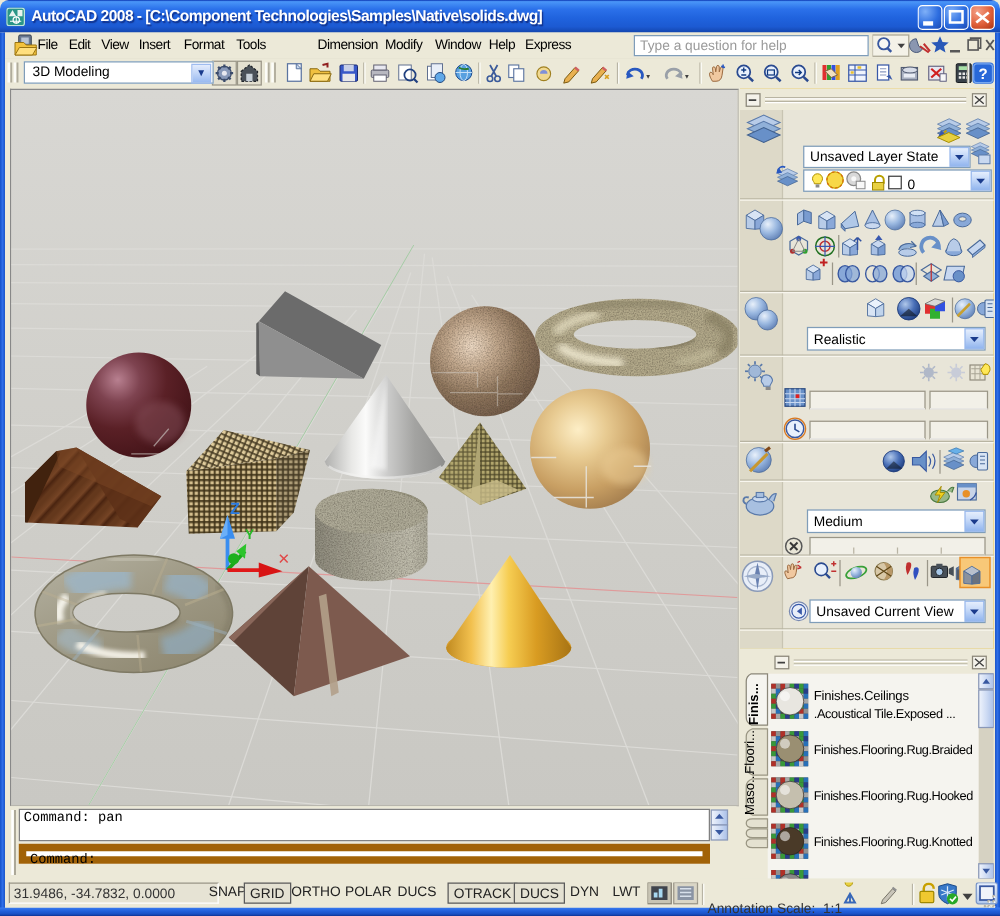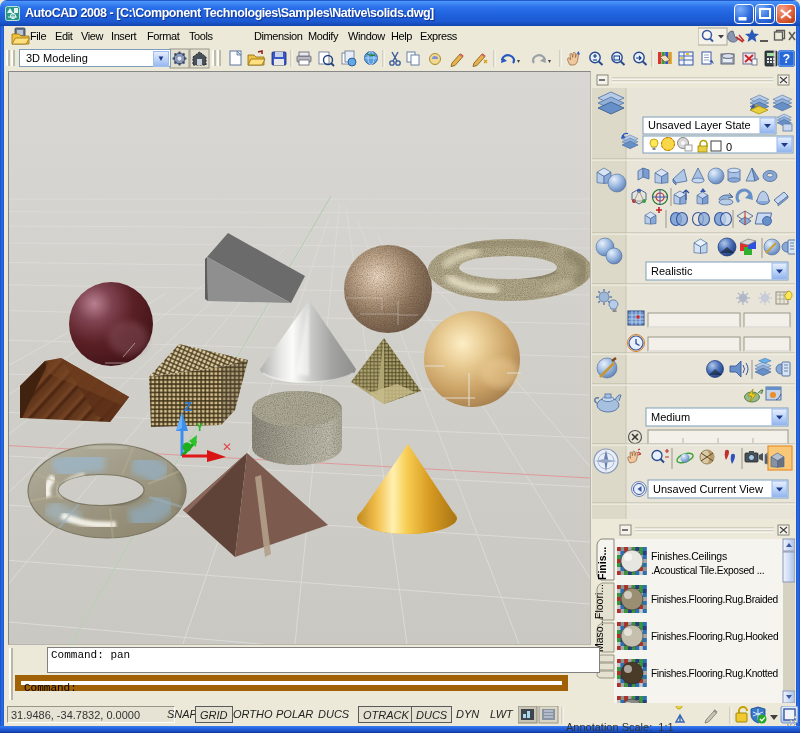--- a/index.html
+++ b/index.html
@@ -27,28 +27,28 @@
   
   #viewport{left:8px;top:71px;width:581px;height:572px;background:linear-gradient(180deg,#d7d6d2,#cac9c4);
             border-top:1px solid #888;border-left:1px solid #888;border-right:1px solid #b8b6ae;border-bottom:1px solid #b8b6ae;}
   
   #dash{left:592px;top:71px;width:203px;height:448px;background:#eab308;}
   
   #palette{left:592px;top:519px;width:203px;height:184px;background:#e8e5d8;}
   
   #cmd{left:4px;top:645px;width:585px;height:58px;background:#ECE9D8;}
   #cmdhist{left:11px;top:2px;width:553px;height:26px;background:#fff;border:1px solid #808080;
-     font-family:"Liberation Mono",monospace;font-size:11px;padding:1px 0 0 3px;box-sizing:border-box;margin-left:32px;}
+     font-family:"Liberation Mono",monospace;font-size:11px;padding:1px 0 0 3px;box-sizing:border-box;}
   #cmdline{left:11px;top:30px;width:553px;height:16px;border-right:none;background:#fff;border:6px solid #a16207;
      font-family:"Liberation Mono",monospace;font-size:11px;padding:1px 0 0 3px;box-sizing:border-box;}
   
   #status{left:4px;top:703px;width:792px;height:23px;background:#ECE9D8;font-size:11px;}
   #coords{left:3px;top:3px;width:168px;height:17px;border:1px solid;border-color:#9a9687 #fff #fff #9a9687;
       background:#e6e3d4;padding:2px 0 0 3px;box-sizing:border-box;font-size:11px;color:#333;}
-  .sbtn{position:absolute;top:3px;height:17px;font-size:11px;color:#222;padding:2px 4px 0 4px;box-sizing:border-box;text-align:center;font-style:italic;}
+  .sbtn{position:absolute;top:3px;height:17px;font-size:11px;color:#222;padding:2px 4px 0 4px;box-sizing:border-box;text-align:center;}
   .sbtn.on{border:1px solid #5a5a5a;background:#e4e1d2;}
 </style>
 </head>
 <body>
 <div class="abs" id="titlebar"></div>
 <svg class="abs" style="left:5px;top:6px" width="15" height="15" viewBox="0 0 15 15" xmlns="http://www.w3.org/2000/svg">
 <rect width="15" height="15" rx="2" fill="#2a9688"></rect>
 <rect x="0.5" y="0.5" width="14" height="14" rx="2" fill="none" stroke="#bfe2dc" stroke-width="1"></rect>
 <path d="M2,7 l3,-5 3,5 z M9,2 h4 v5 h-4 z" fill="#e8f4f0"></path>
 <circle cx="8" cy="10" r="2.5" fill="none" stroke="#fff" stroke-width="1"></circle>
@@ -97,20 +97,21 @@
   <span class="mi" style="left:304px;">Modify</span>
   <span class="mi" style="left:344px;">Window</span>
   <span class="mi" style="left:387px;">Help</span>
   <span class="mi" style="left:416px;">Express</span>
   <svg class="abs" style="left:7px;top:1px" width="19" height="19" viewBox="0 0 19 19" xmlns="http://www.w3.org/2000/svg">
 <rect x="4" y="1" width="10" height="9" rx="1" fill="#687890" stroke="#36404e" stroke-width="0.8"></rect>
 <rect x="6" y="3" width="6" height="5" fill="#b8c4d4"></rect>
 <path d="M1,7 h7 l2,2 h8 v8 h-17 z" fill="#f2c23e" stroke="#9a7410" stroke-width="0.8"></path>
 <path d="M1,17 l3.5,-6 h14 l-3.5,6 z" fill="#ffdf7e" stroke="#9a7410" stroke-width="0.8"></path>
 </svg>
+<div id="qbox">Type a question for help</div>
 <svg class="abs" style="left:694px;top:1px" width="100" height="19" viewBox="0 0 100 19" xmlns="http://www.w3.org/2000/svg">
 <rect x="0" y="1" width="29" height="17" fill="#f4f2e8" stroke="#aaa694" stroke-width="1"></rect>
 <circle cx="9" cy="8" r="4.5" fill="#f8f8f4" stroke="#3858a0" stroke-width="1.5"></circle>
 <line x1="12" y1="11.5" x2="15" y2="14.5" stroke="#3858a0" stroke-width="2"></line>
 <path d="M20,8 l3,3.5 3,-3.5 z" fill="#404040"></path>
 <path d="M35,4 a5.5,5.5 0 1,0 5,8 l-3,-2 z" fill="#8a96b0" stroke="#4a5a7a" stroke-width="0.8"></path>
 <path d="M38,10 l7,5 m-4,-7 l5,6" stroke="#c03030" stroke-width="1.6"></path>
 <path d="M54,2 l2,4.5 5,0.4 -3.8,3.2 1.2,4.9 -4.4,-2.7 -4.4,2.7 1.2,-4.9 -3.8,-3.2 5,-0.4 z" fill="#2858b8"></path>
 <g stroke="#585858" stroke-width="1.3" fill="none">
 <path d="M62,14 h8" stroke-width="2"></path>

